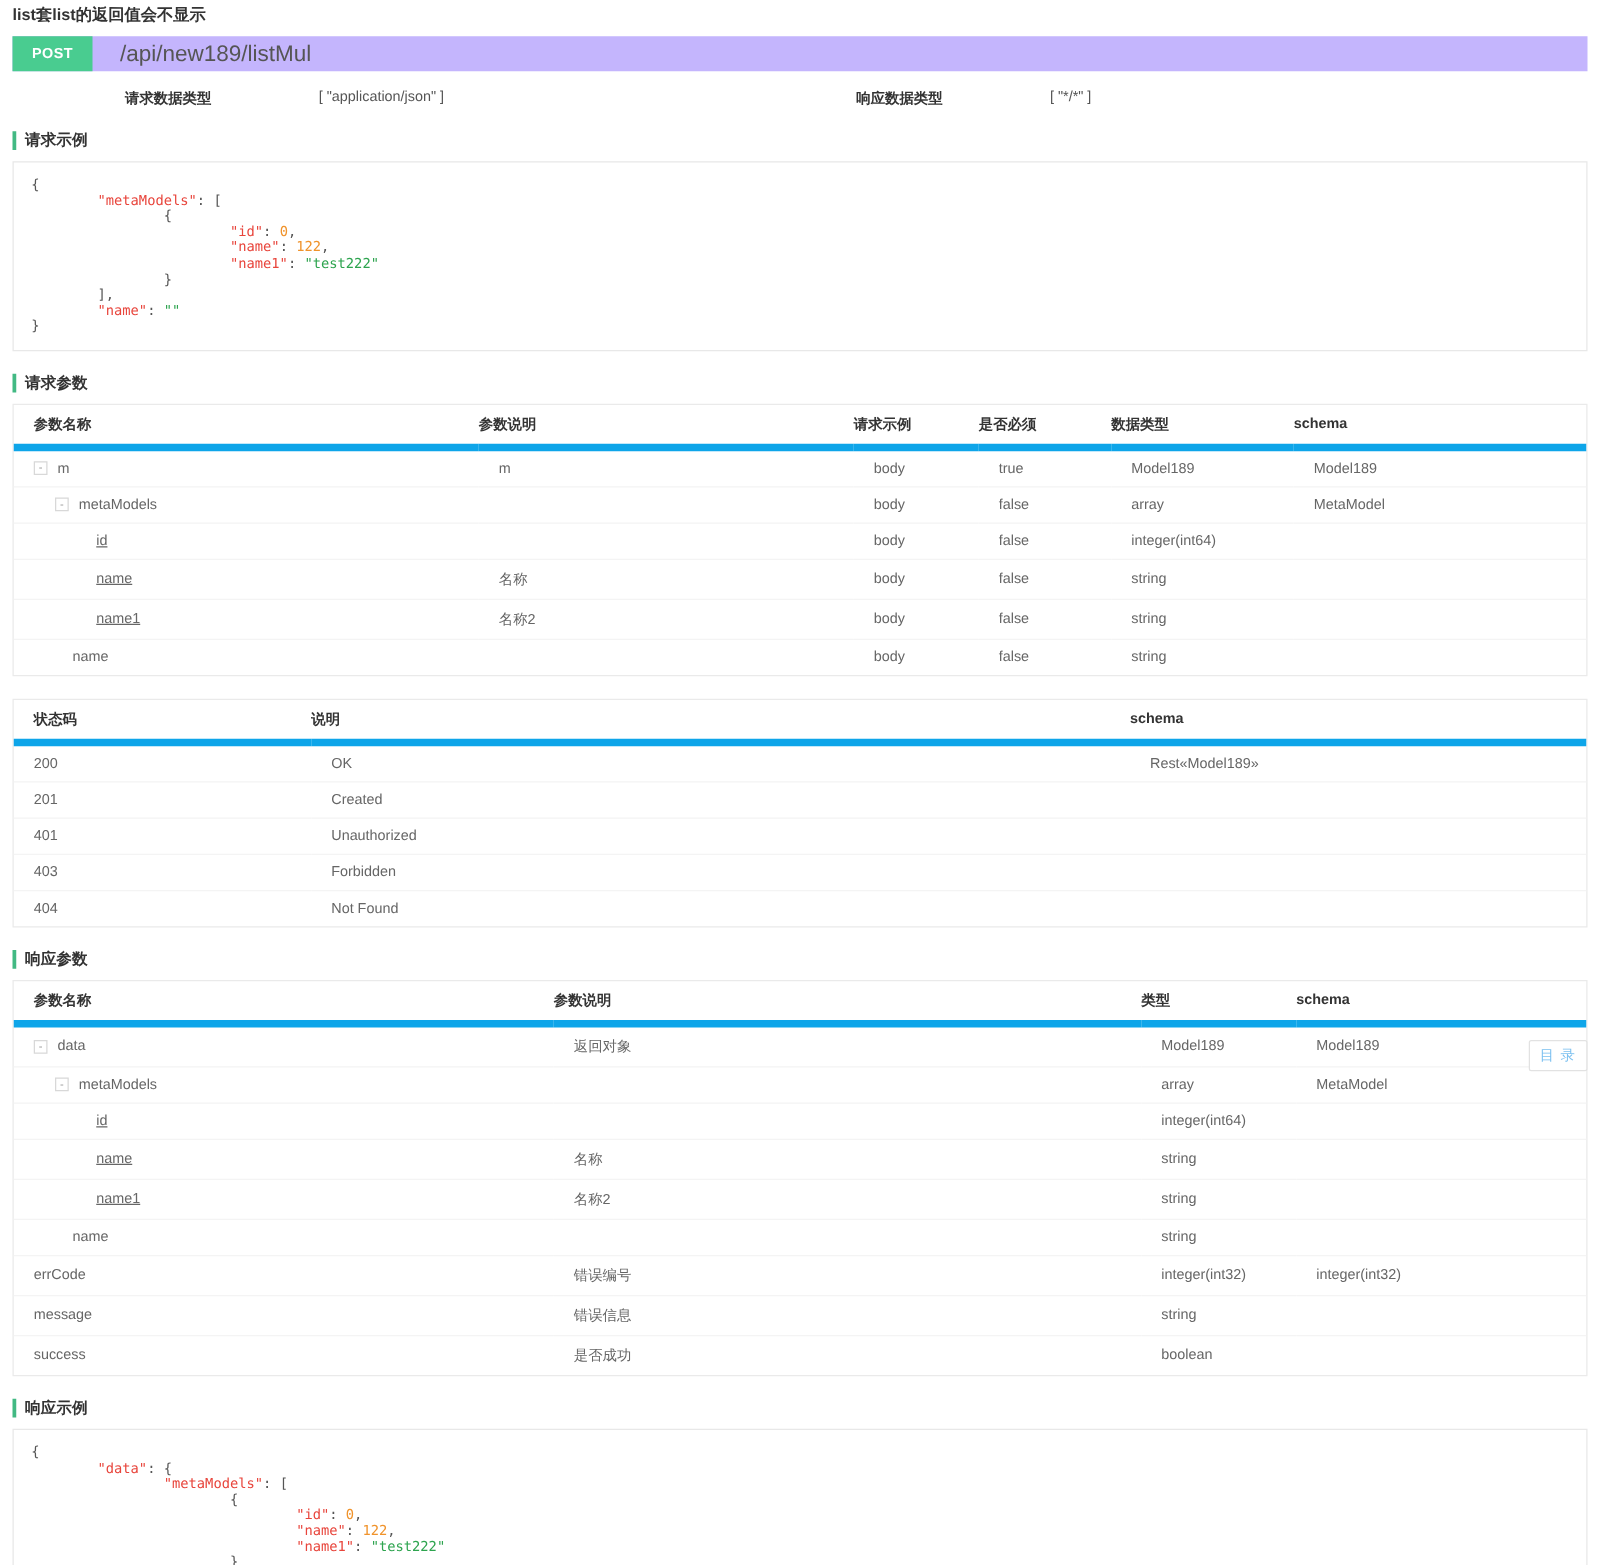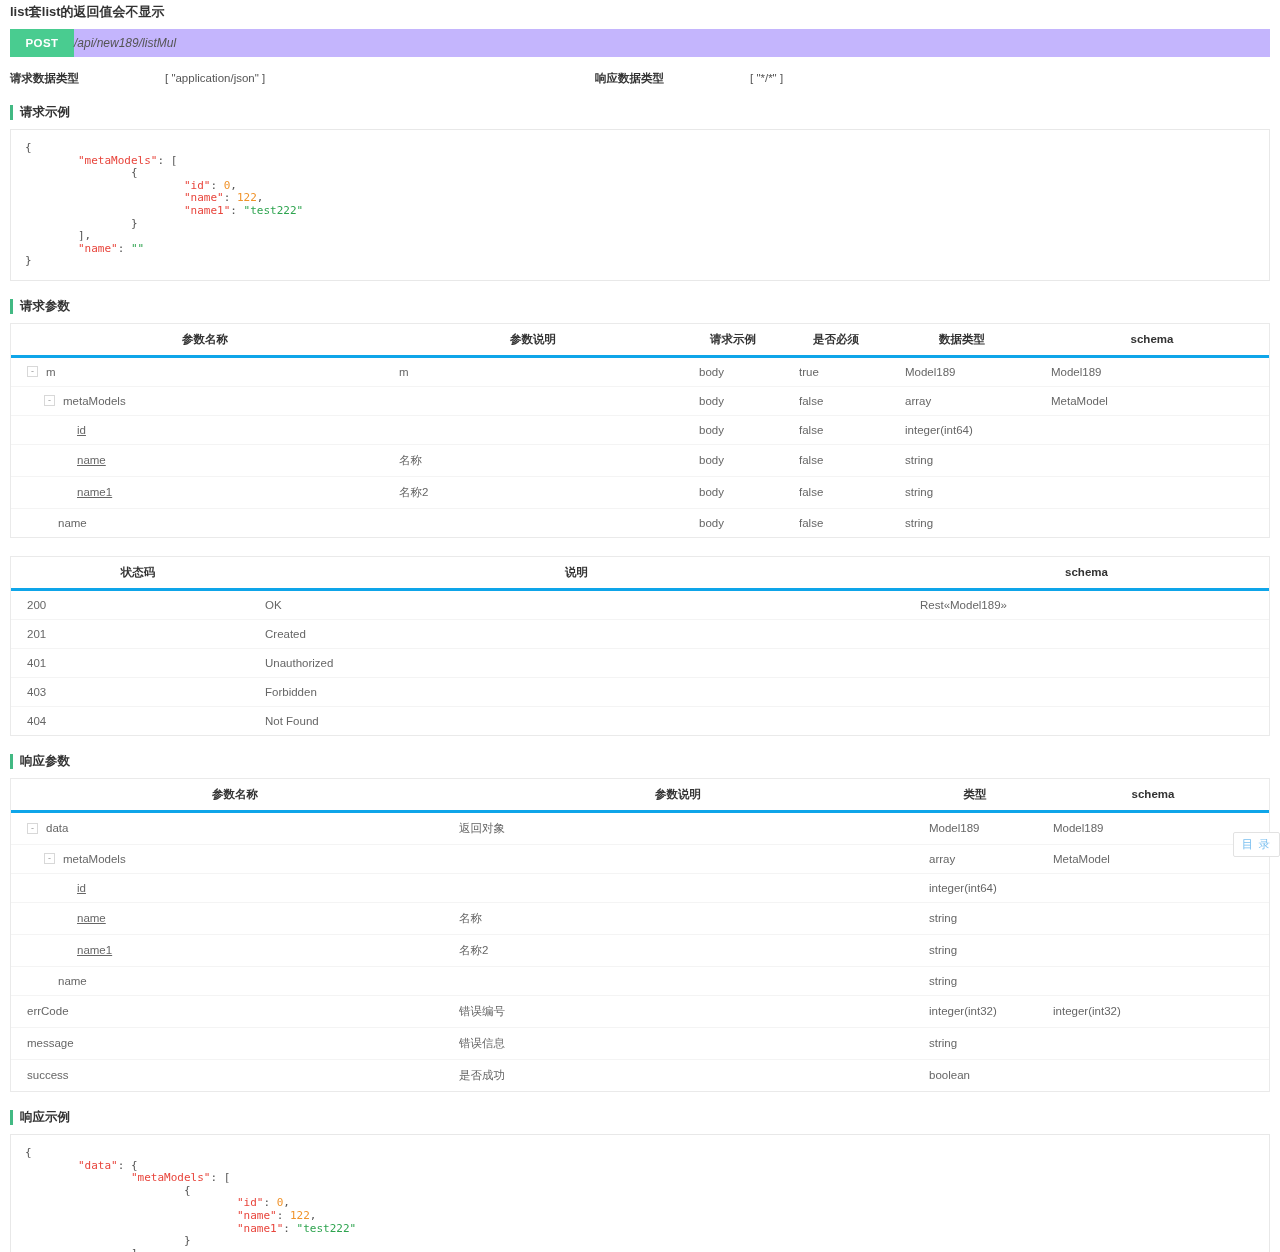--- a/index.html
+++ b/index.html
@@ -39,31 +39,32 @@
     letter-spacing: .4px;
     display: flex;
     align-items: center;
     justify-content: center;
     width: 64px;
     flex: 0 0 64px;
   }
   .url-path {
     display: flex;
     align-items: center;
-    font-size: 12px;
+    padding-left: 22px;
+    font-size: 18px;
     color: #555;
-    font-style: italic;
   }
   
   .media-row {
     display: flex;
     align-items: center;
     font-size: 11.5px;
     height: 22px;
     margin-bottom: 16px;
+    justify-content: flex-end;
   }
   .media-label {
     font-weight: bold;
     color: #333;
     width: 155px;
     flex: 0 0 155px;
   }
   .media-value {
     color: #555;
     width: 430px;
@@ -105,25 +106,25 @@
   .tbl-wrap {
     border: 1px solid #eaeaea;
     margin-bottom: 18px;
   }
   table.doc {
     width: 100%;
     border-collapse: collapse;
     font-size: 11.5px;
   }
   table.doc th {
-    text-align: center;
+    text-align: left;
     font-weight: bold;
     color: #333;
     padding: 8px 0 8px 0;
-    border-bottom: 3px solid #0ea5e9;
+    border-bottom: 6px solid #0ea5e9;
     white-space: nowrap;
   }
   table.doc td {
     text-align: left;
     color: #666;
     padding: 8px 0 8px 0;
     border-bottom: 1px solid #f4f4f4;
     vertical-align: middle;
     white-space: nowrap;
   }
@@ -148,21 +149,21 @@
     align-items: center;
     justify-content: center;
     margin-right: 8px;
     background: #fff;
     flex: 0 0 11px;
     cursor: pointer;
   }
   
   .toc-btn {
     position: absolute;
-    right: 0;
+    right: 10px;
     top: 832px;
     border: 1px solid #e2e2e2;
     background: #fff;
     color: #7cc0f0;
     font-size: 11.5px;
     padding: 4px 8px;
     letter-spacing: 1px;
     cursor: pointer;
     border-radius: 2px;
   }

